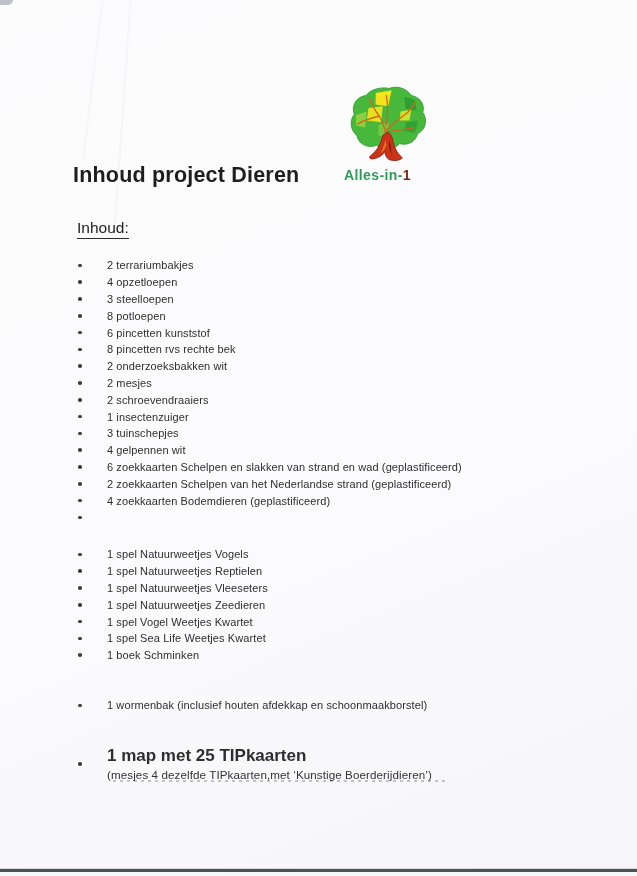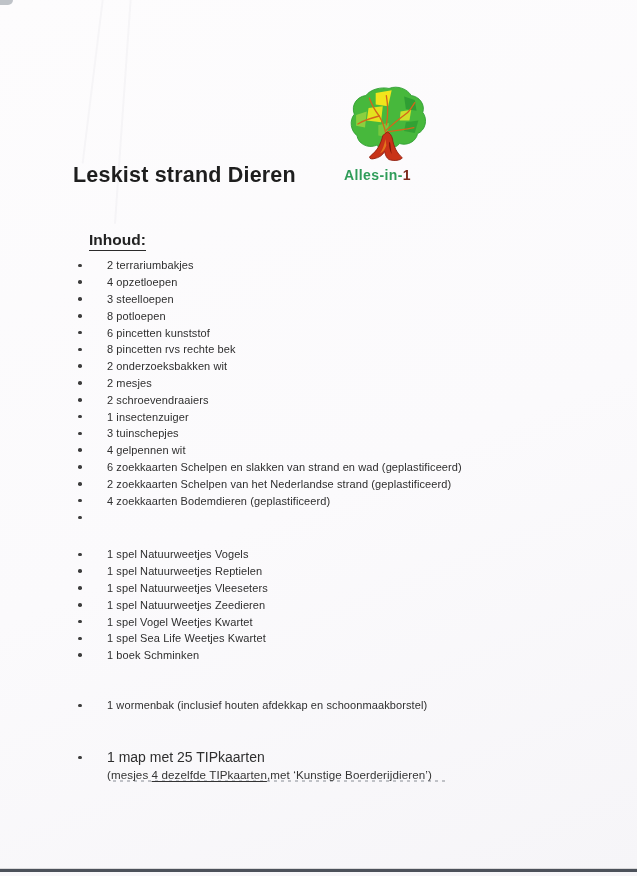--- a/index.html
+++ b/index.html
@@ -26,37 +26,37 @@
     background:var(--scan-bar,#4c515a);box-shadow:0 -1px 0 rgba(0,0,0,.12);}
   
   .logo-tree{position:absolute;left:349px;top:84px;width:80px;height:80px;}
   .brand{position:absolute;left:344px;top:167px;width:92px;
     font-size:14px;font-weight:700;letter-spacing:.4px;}
   .brand .bp{color:var(--brand-green,#2f9c59);}
   .brand .b1{color:var(--brand-one,#7c2a1c);}
   
   .doc-title{position:absolute;left:73px;top:163px;margin:0;
     font-size:21.5px;font-weight:700;letter-spacing:.2px;color:#1e1e1e;}
-  .section-heading{position:absolute;left:73px;top:215px;margin:16px;
-    font-size:15.5px;font-weight:700;color:#222;
+  .section-heading{position:absolute;left:73px;top:215px;margin:4px;
+    font-size:15.5px;font-weight:400;color:#222;
     border-bottom:1.6px solid #2b2b2b;padding-bottom:1px;}
   
   ul.ilist{margin:0;padding:0;list-style:none;position:absolute;left:75px;width:540px;}
   ul.ilist li{display:flex;align-items:center;height:16.8px;
     font-size:11px;letter-spacing:.1px;color:#2e2e2e;}
   .bullet{width:32px;flex:0 0 32px;display:flex;align-items:center;padding-left:3px;box-sizing:border-box;}
   .bullet::before{content:"";width:3.6px;height:3.6px;border-radius:50%;background:#3c3c3c;}
   .list-tools{top:257px;}
   .list-games{top:546px;}
   .list-worm{top:697px;}
   
   .tip{position:absolute;left:75px;top:749px;width:540px;}
-  .tip-main{display:flex;align-items:center;height:16.8px;font-size:14px;color:#2e2e2e;}
+  .tip-main{display:flex;align-items:flex-end;height:16.8px;font-size:17px;color:#2e2e2e;font-weight:bold;}
   .tip-sub{margin-left:32px;margin-top:2px;font-size:11.6px;color:#333;letter-spacing:.1px;}
-  .tip-sub .u{text-decoration:underline;text-underline-offset:2px;}
+  .tip-sub .u{text-underline-offset:2px;}
 </style>
 </head>
 <body>
 
 <div class="scan">
 
   <div class="corner-speck"></div>
   <div class="streak s1"></div>
   <div class="streak s2"></div>
   <div class="noise-line"></div>
@@ -79,21 +79,21 @@
       <path d="M42,46 C44,35 44,24 42,13"></path>
       <path d="M43,54 C54,52 64,51 73,49"></path>
     </g>
     <path d="M38,58 C36,67 32,75 24,81 C22,83 24,85 28,84 C34,83 38,80 40,76
              C41,80 42,83 45,85 C51,87 58,86 60,83 C54,78 50,70 49,62 C48,58 46,55 43,54 Z" style="fill:var(--tree-trunk);stroke:var(--tree-trunk-dark);stroke-width:1"></path>
     <path d="M41,62 C40,68 38,74 35,78 C38,77 41,73 42,69 Z" style="fill:#e8811c;opacity:.85"></path>
     <path d="M45,66 C45,71 46,75 48,79 C47,73 47,69 46,65 Z" style="fill:#7a1608"></path>
   </svg>
   <div class="brand"><span class="bp">Alles-in-</span><span class="b1">1</span></div>
 
-  <h1 class="doc-title">Leskist strand Dieren</h1>
+  <h1 class="doc-title">Inhoud project Dieren</h1>
   <h2 class="section-heading">Inhoud:</h2>
 
   <ul class="ilist list-tools">
       <li>
       <span class="bullet"></span>
       <span class="itxt">2 terrariumbakjes</span>
     </li>
       <li>
       <span class="bullet"></span>
       <span class="itxt">4 opzetloepen</span>

